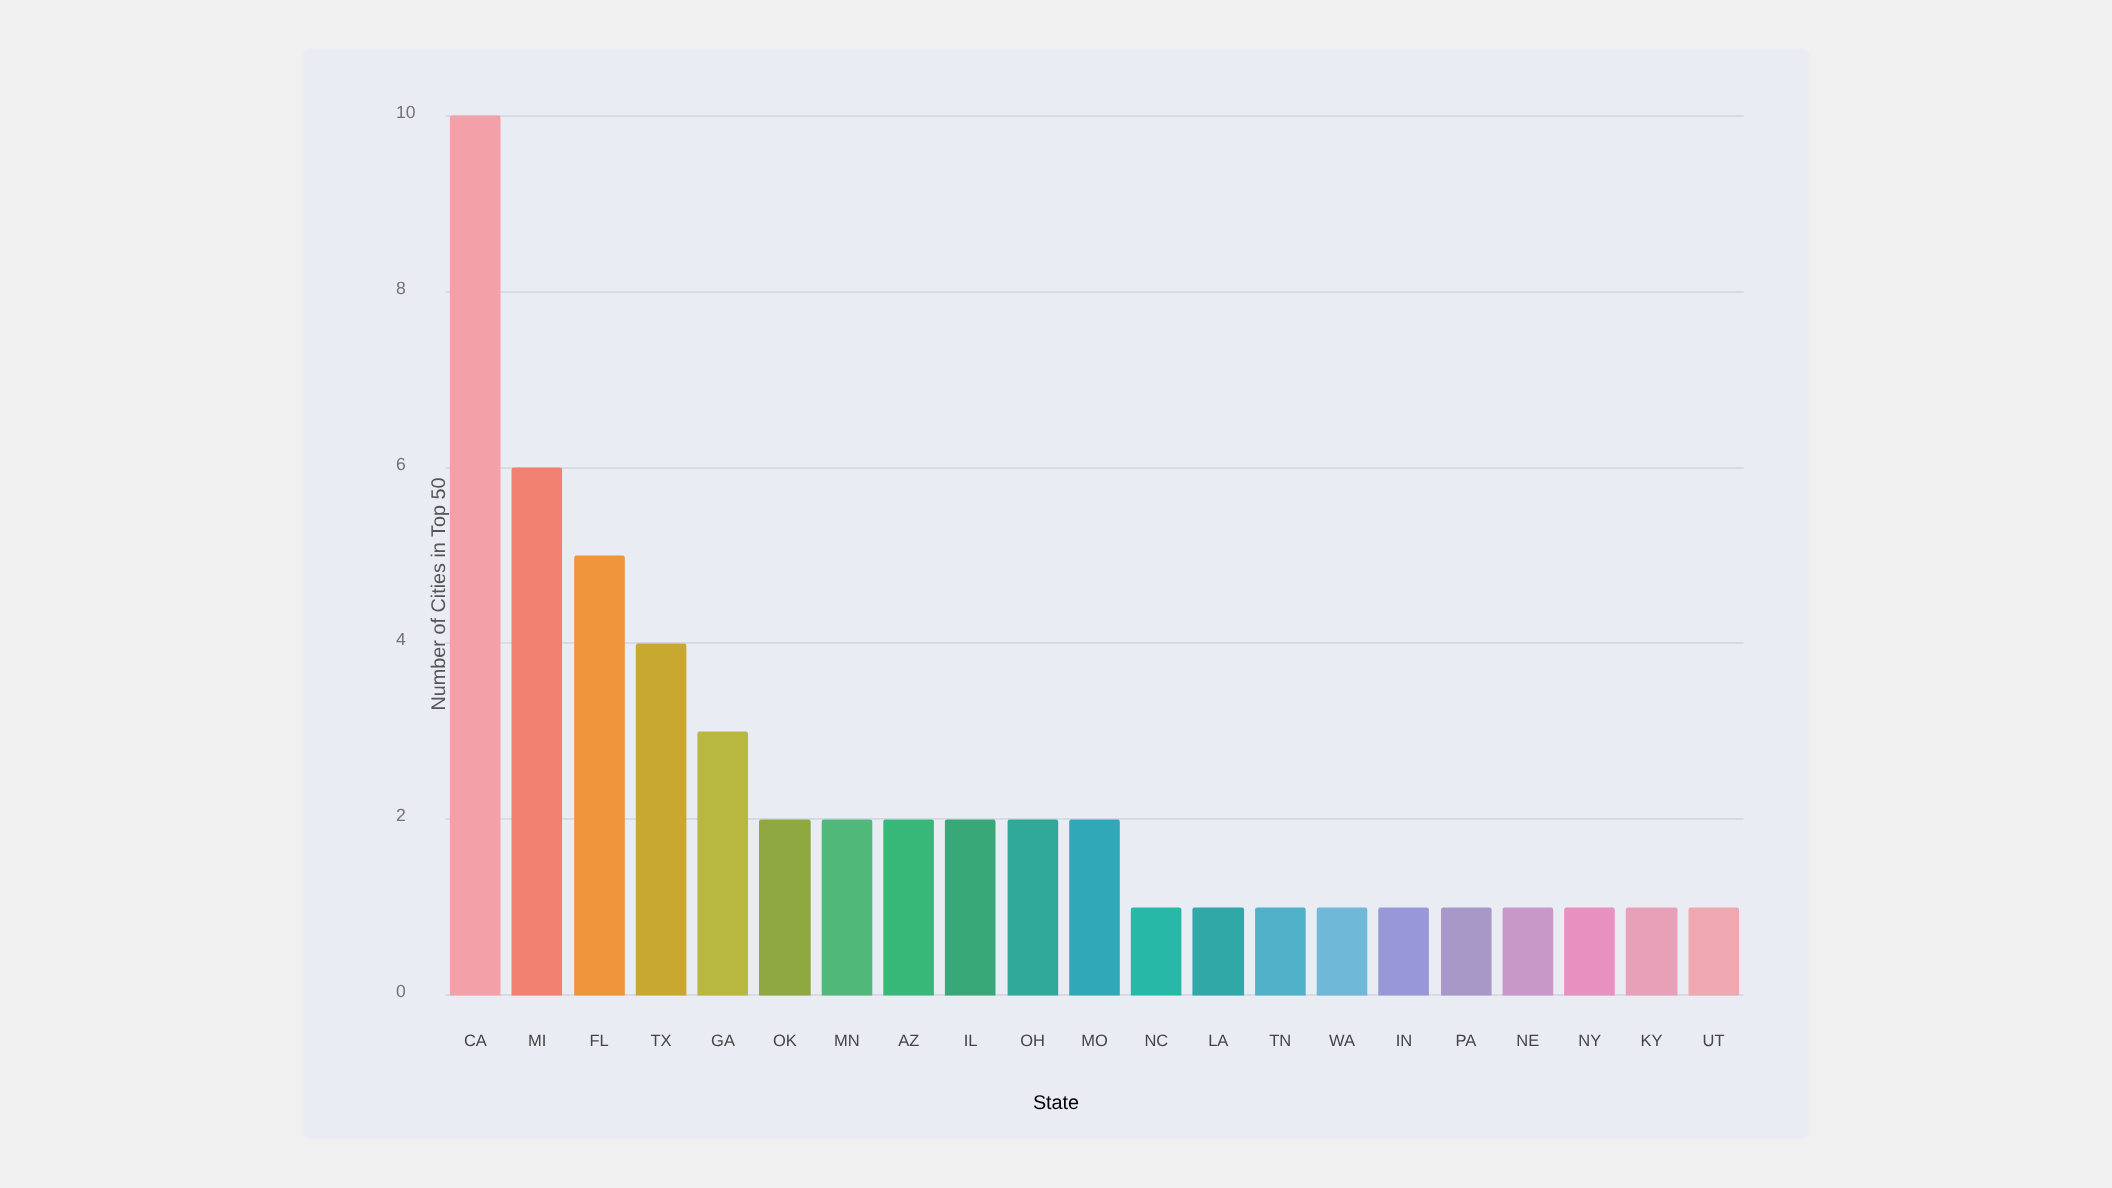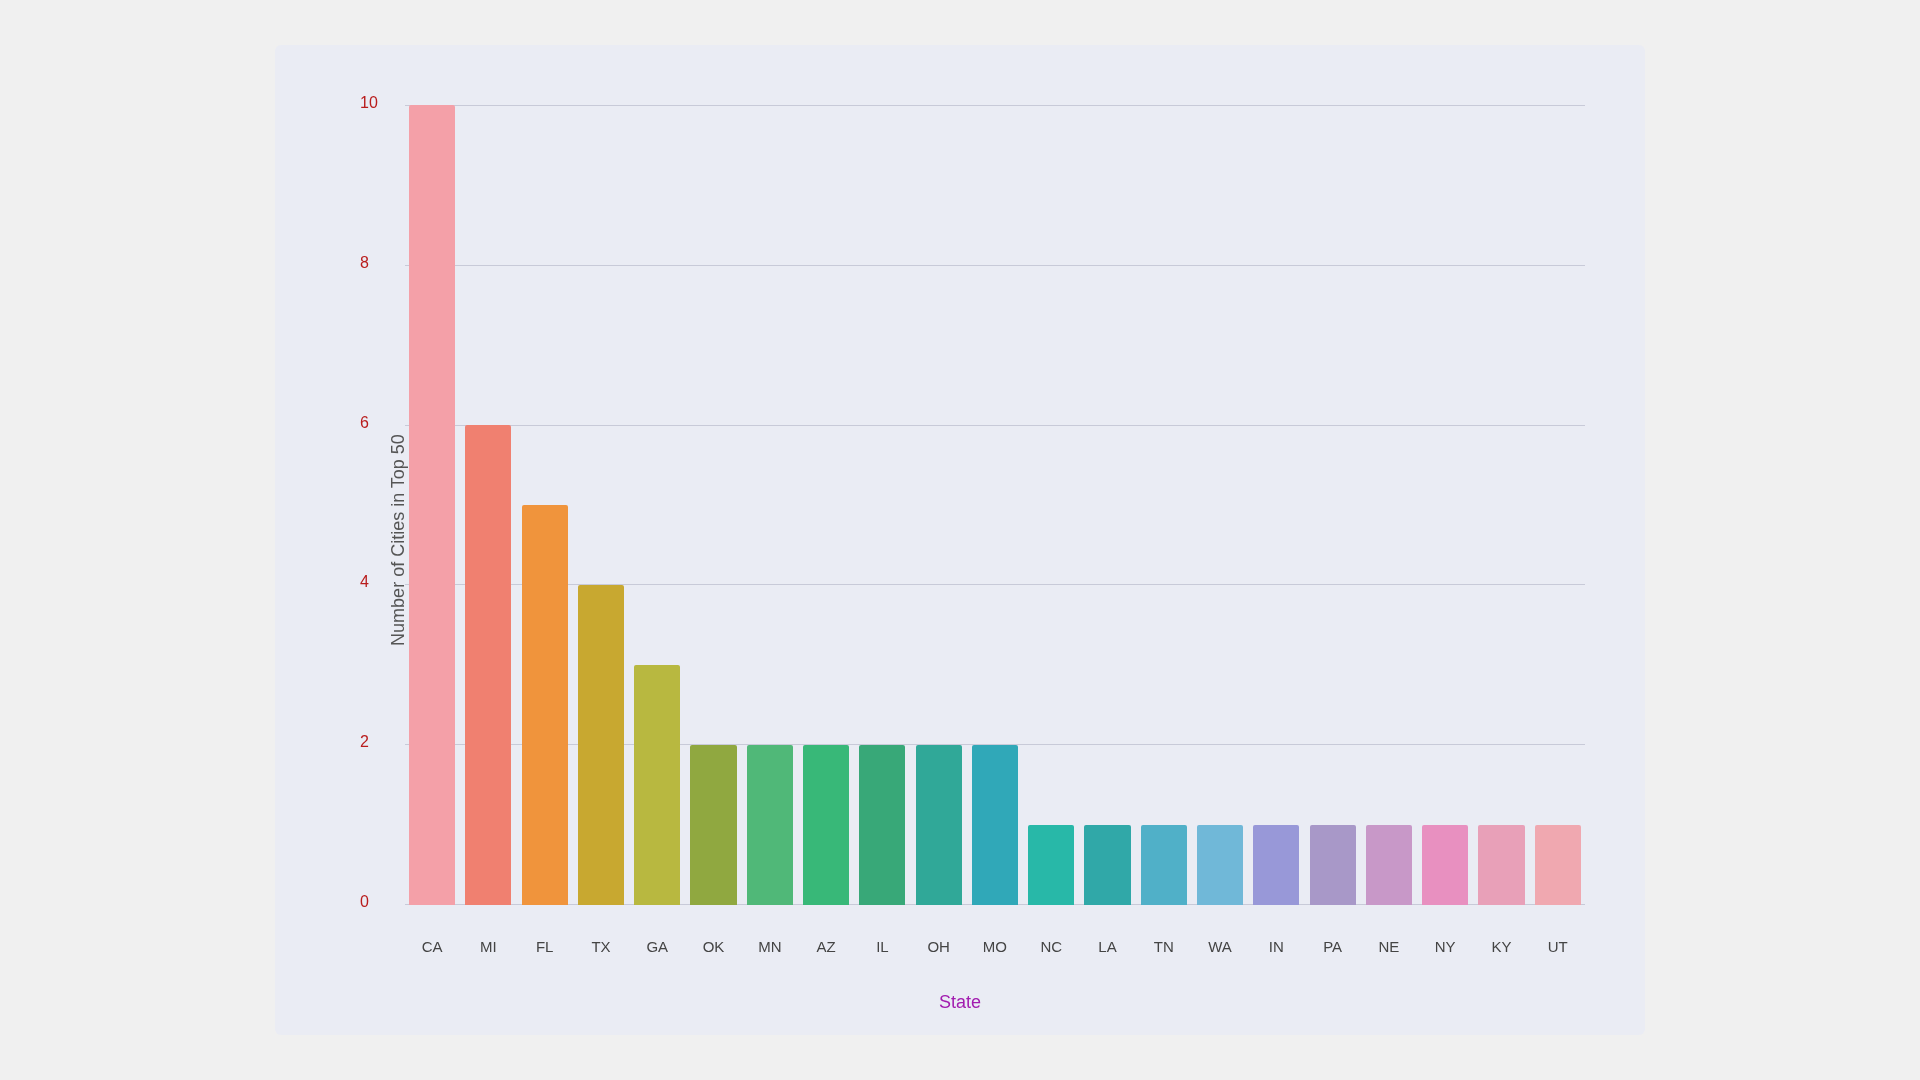--- a/index.html
+++ b/index.html
@@ -30,21 +30,21 @@
       font-size: 18px;
       color: #555;
       white-space: nowrap;
     }
     .x-axis-label {
       position: absolute;
       bottom: 22px;
       left: 50%;
       transform: translateX(-50%);
       font-size: 18px;
-      color: #a21caf;
+      color: #000000;
     }
     .chart-area {
       flex: 1;
       display: flex;
       flex-direction: column;
       position: relative;
     }
     .grid-lines {
       position: absolute;
       top: 0;
@@ -59,21 +59,21 @@
     .grid-line {
       width: 100%;
       border-top: 1px solid #c8cad8;
       position: relative;
     }
     .grid-line-label {
       position: absolute;
       left: -45px;
       top: -12px;
       font-size: 16px;
-      color: #b91c1c;
+      color: #737373;
     }
     .bars-area {
       position: absolute;
       top: 0;
       left: 50px;
       right: 0;
       bottom: 50px;
       display: flex;
       align-items: flex-end;
       gap: 2px;

